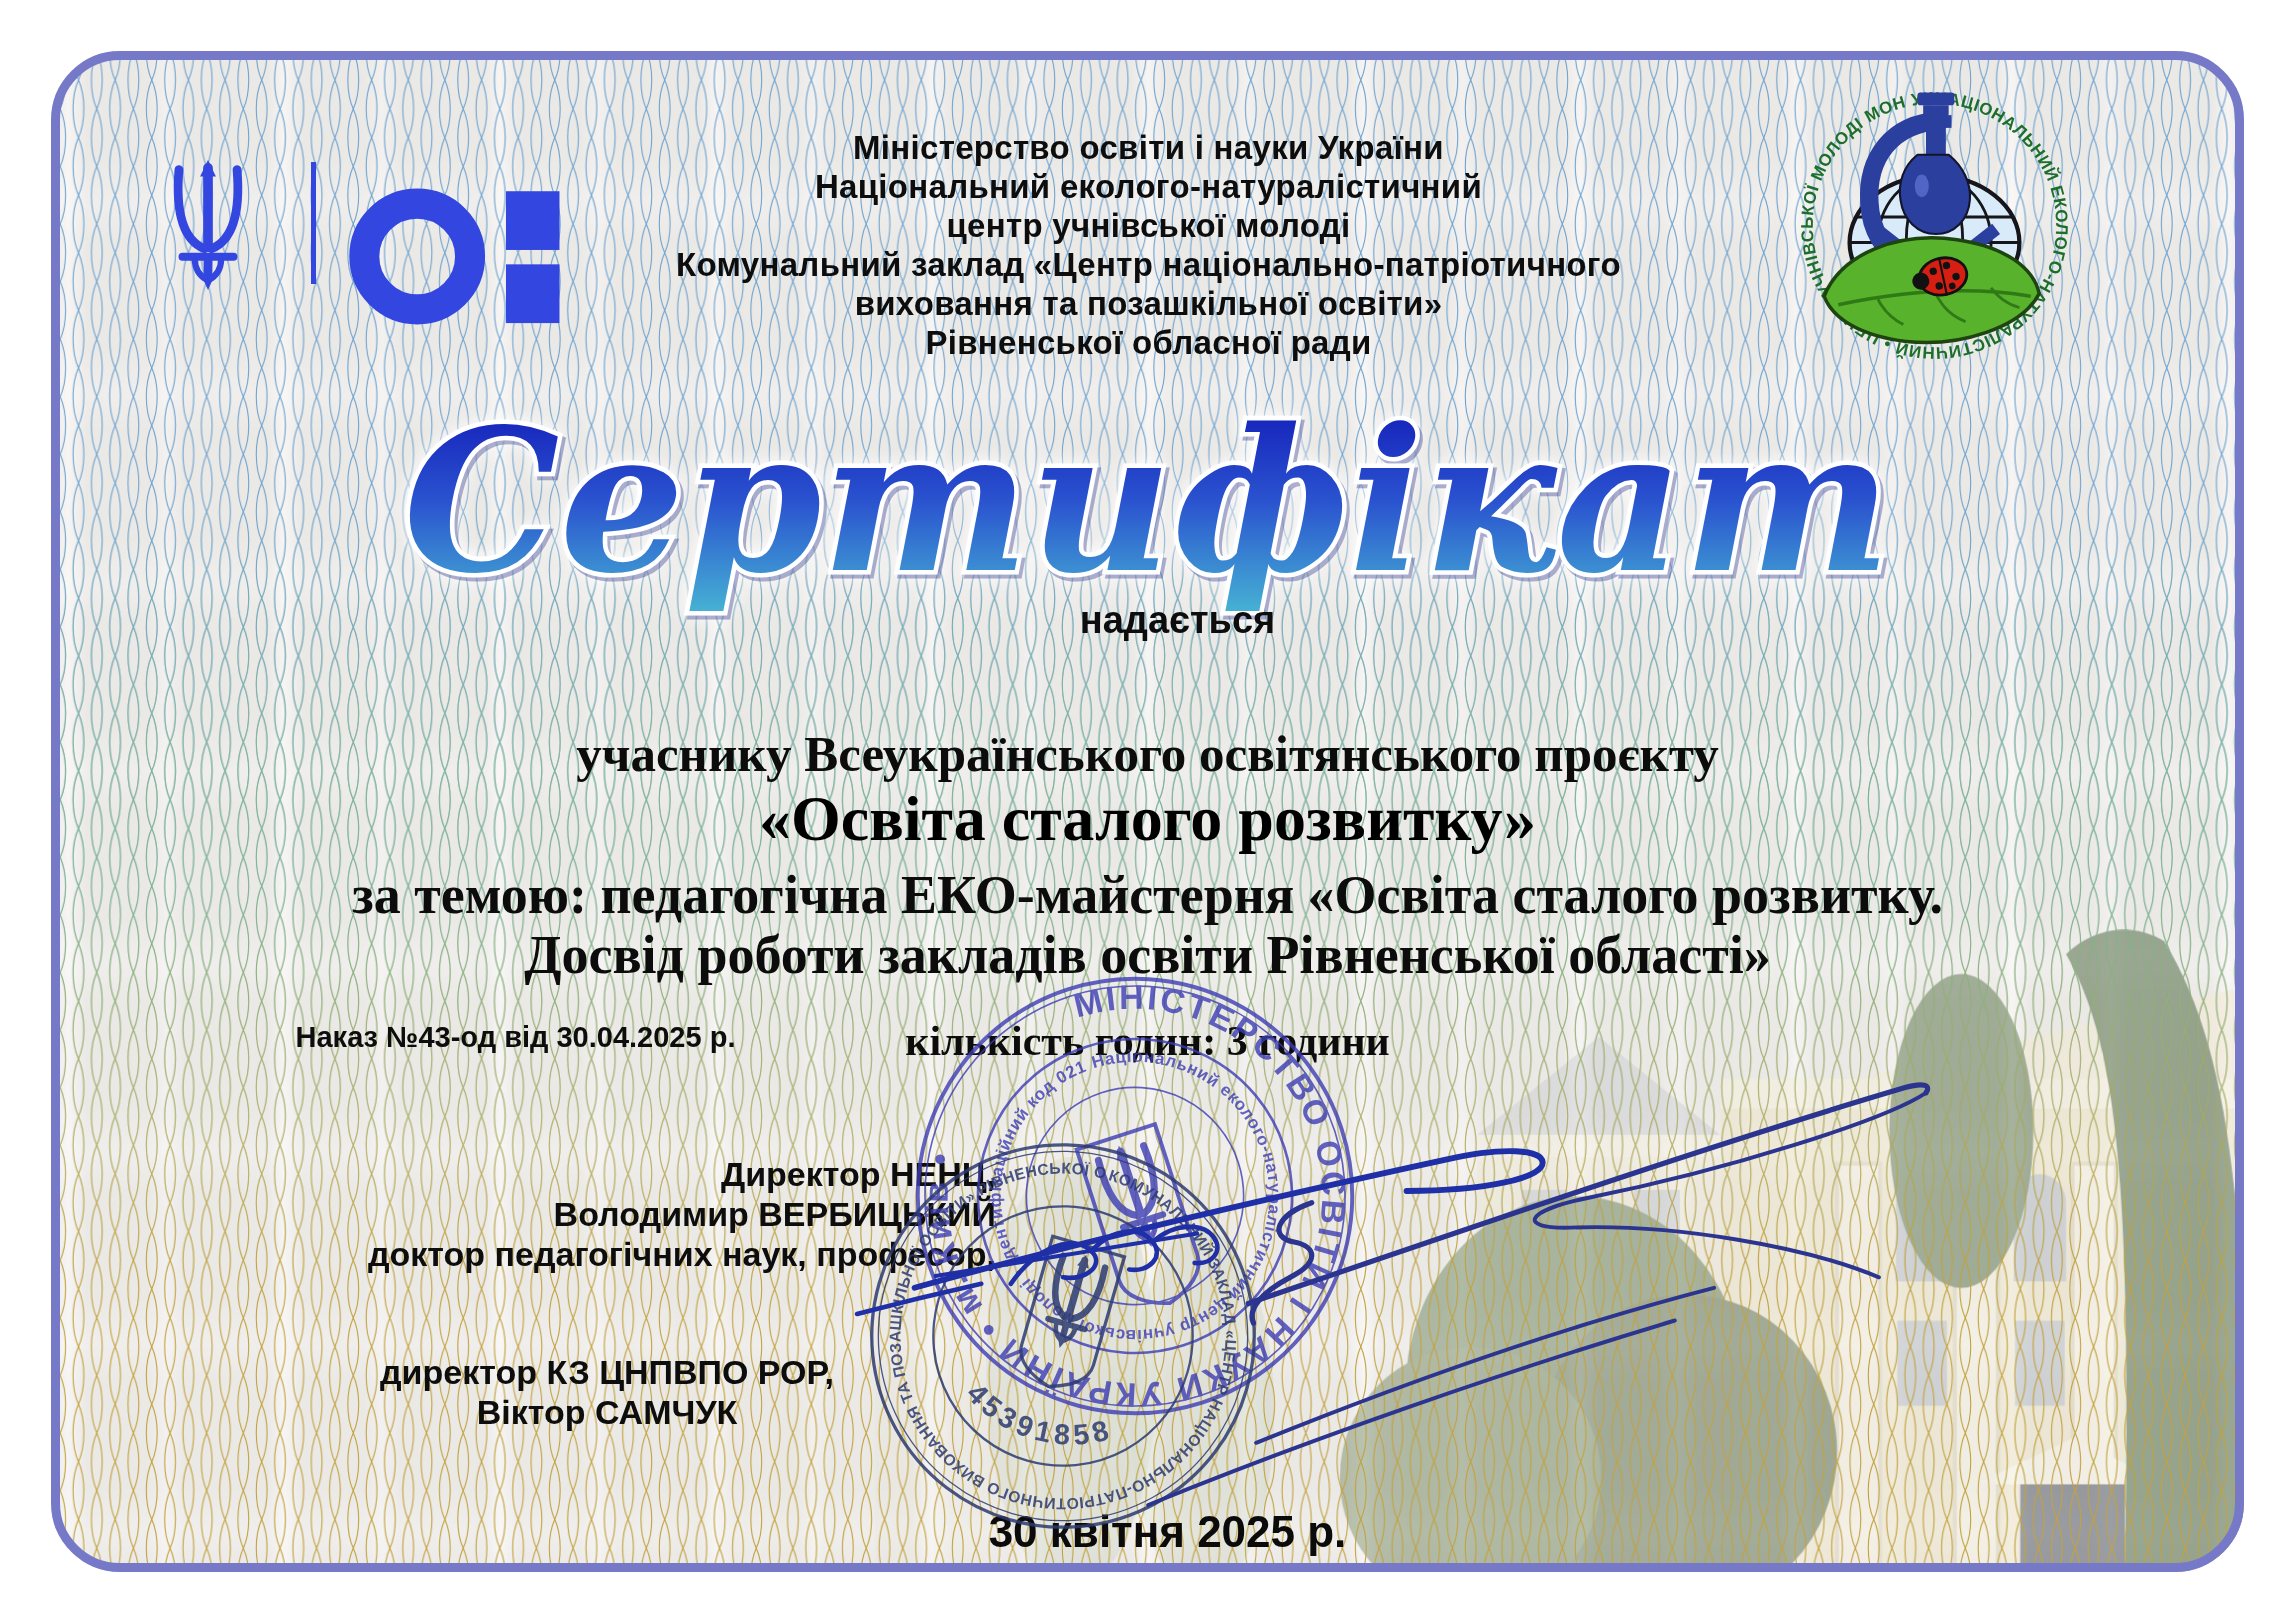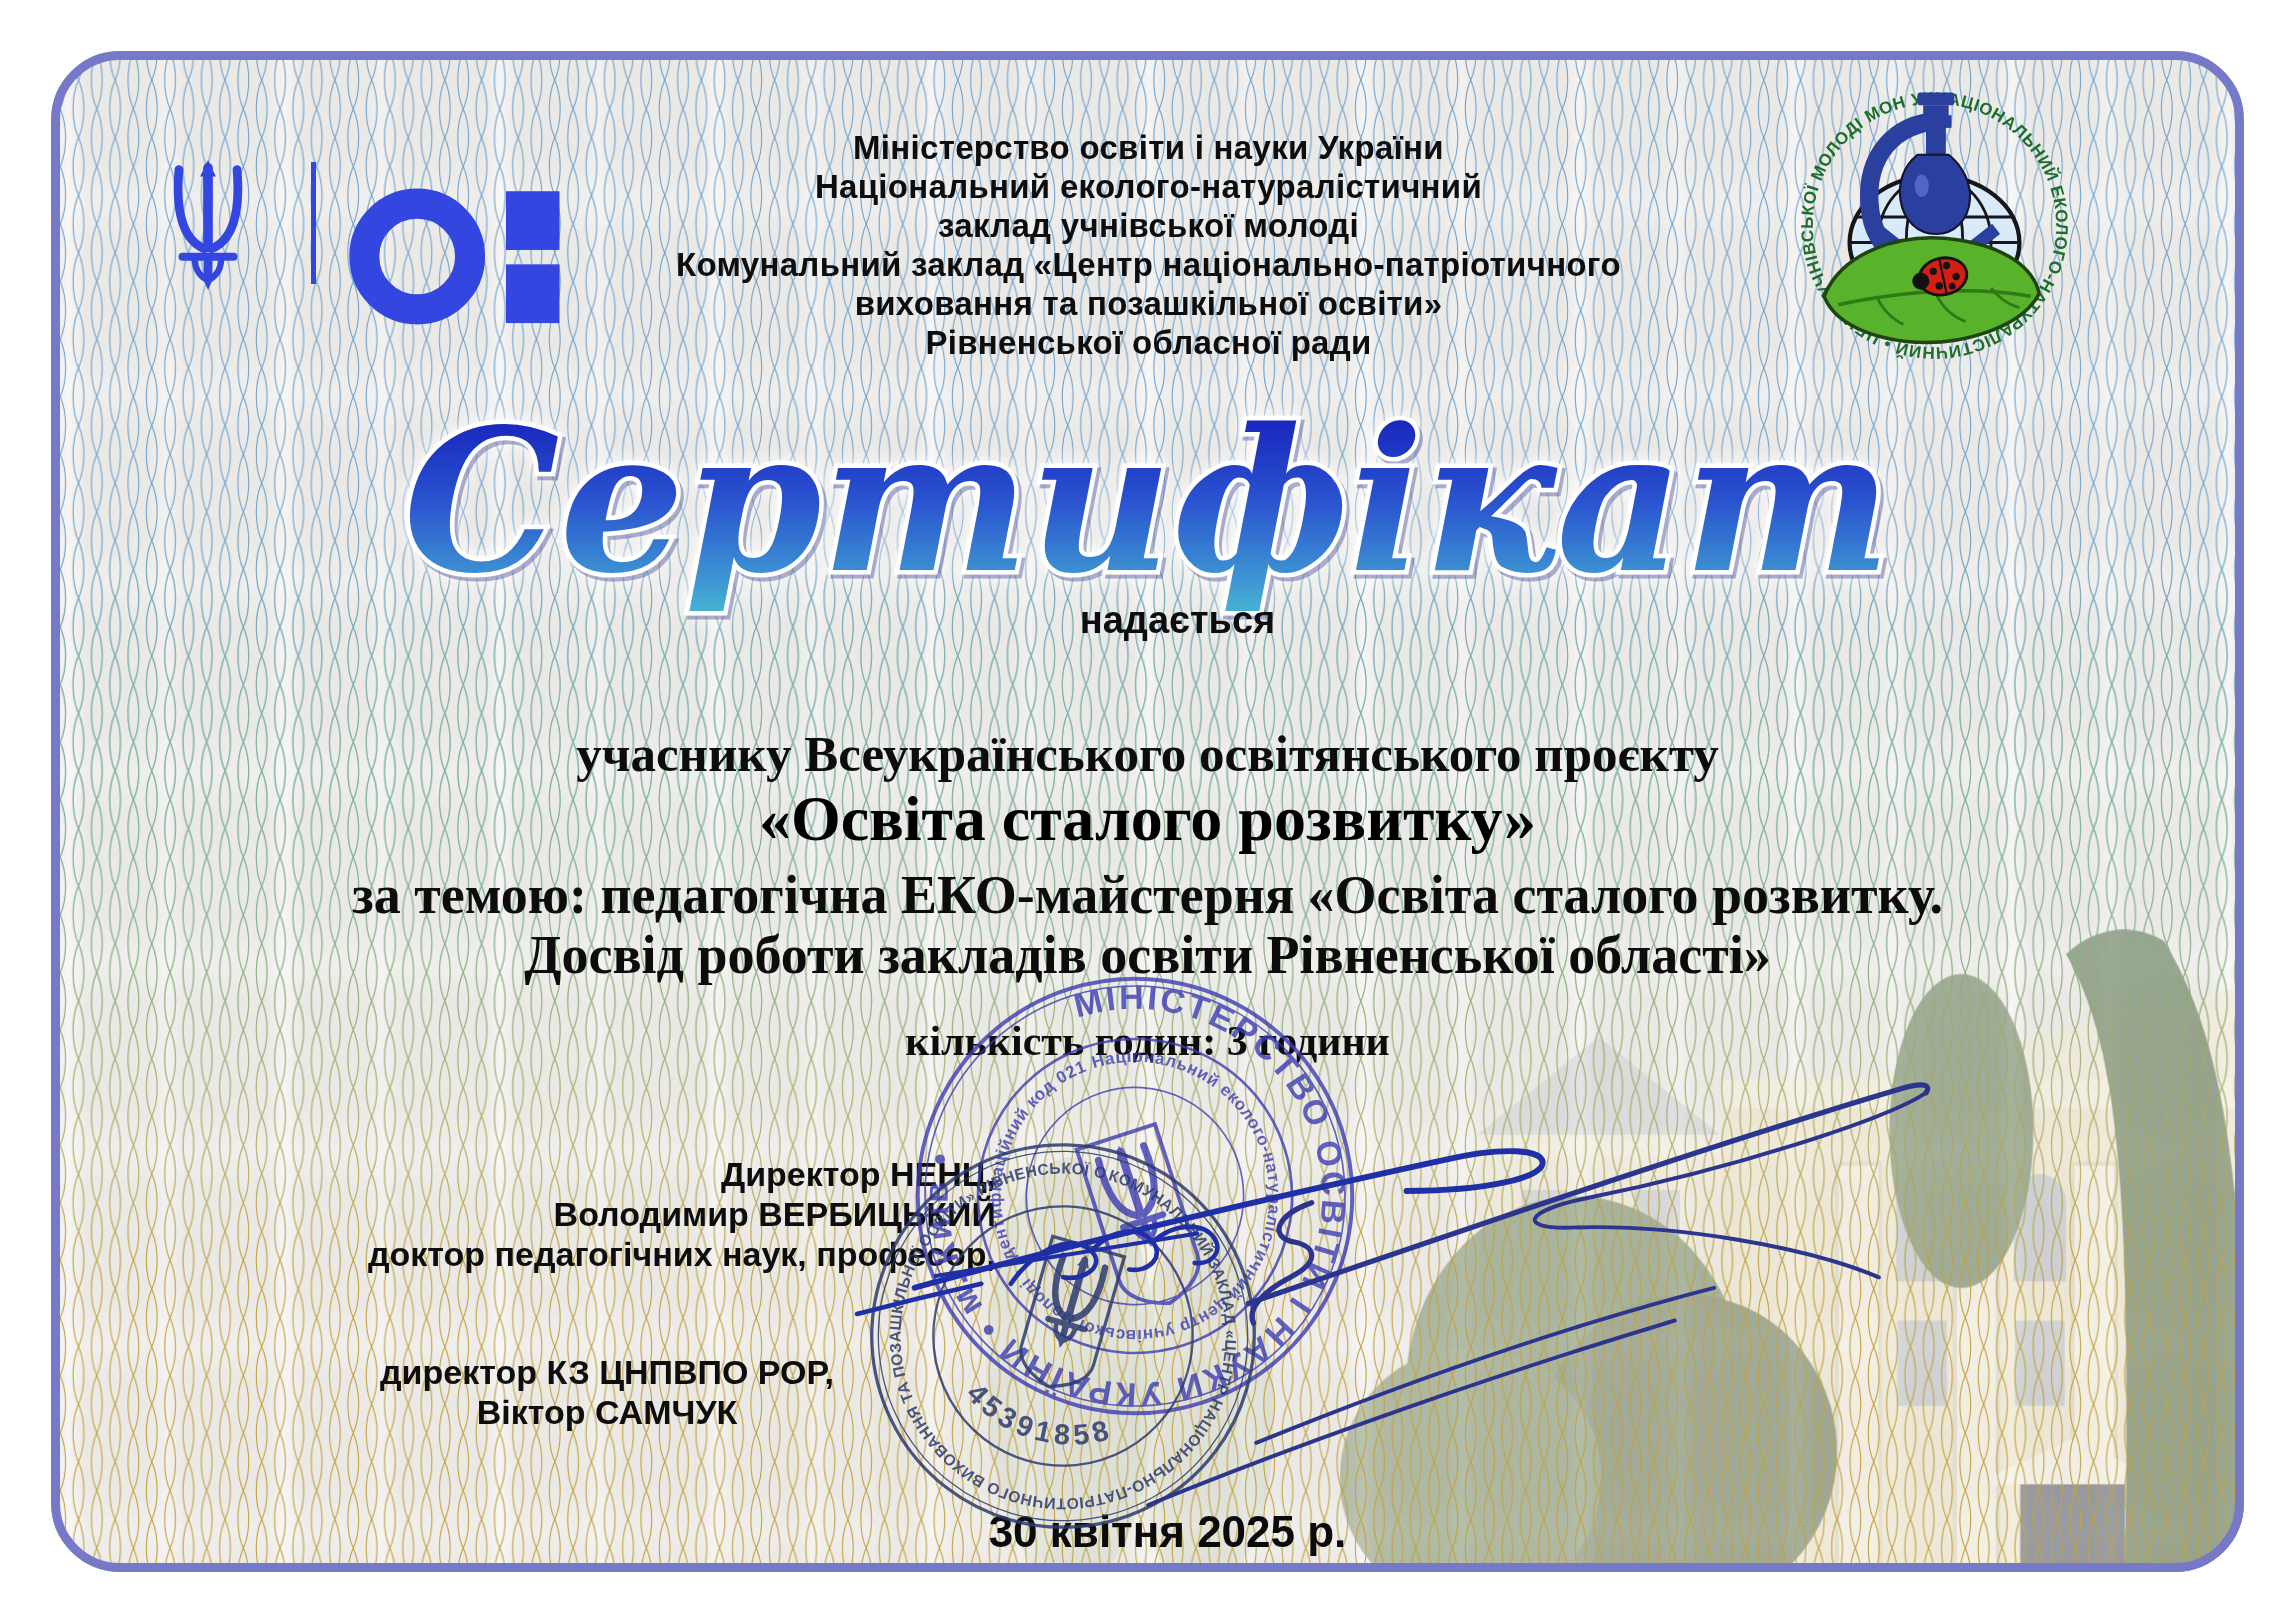--- a/index.html
+++ b/index.html
@@ -229,21 +229,21 @@
           <circle cx="9" cy="2" r="2.6" fill="#111"></circle>
             <circle cx="-4" cy="6" r="2.6" fill="#111"></circle>
           <circle cx="5" cy="8" r="2.4" fill="#111"></circle>
         </g>
       </g>
     </svg>
 
     <div class="abs hdr">
       <div>Міністерство освіти і науки України</div>
       <div>Національний еколого-натуралістичний</div>
-      <div>заклад учнівської молоді</div>
+      <div>центр учнівської молоді</div>
       <div>Комунальний заклад «Центр національно-патріотичного</div>
       <div>виховання та позашкільної освіти»</div>
       <div>Рівненської обласної ради</div>
     </div>
 
     <svg class="abs title-svg" width="2193" height="308" viewBox="0 0 3352 470">
       <defs>
         <linearGradient id="titleGrad" x1="0" y1="0" x2="0" y2="1">
           <stop offset="0" stop-color="#1015b5"></stop>
           <stop offset="0.5" stop-color="#2a53cf"></stop>
@@ -253,20 +253,21 @@
       <text x="1676" y="345" text-anchor="middle" font-family="DejaVu Serif, serif" font-style="italic" font-weight="bold" font-size="300" fill="url(#titleGrad)" stroke="#ffffff" stroke-width="14" paint-order="stroke">Сертифікат</text>
     </svg>
 
     <div class="abs nadayetsya">надається</div>
 
     <div class="abs serifline" style="top:658px;font-size:51px">учаснику Всеукраїнського освітянського проєкту</div>
     <div class="abs serifline" style="top:715px;font-size:64px;color:#000000">«Освіта сталого розвитку»</div>
     <div class="abs serifline" style="top:797px;font-size:54px">за темою: педагогічна ЕКО-майстерня «Освіта сталого розвитку.</div>
     <div class="abs serifline" style="top:857px;font-size:54px">Досвід роботи закладів освіти Рівненської області»</div>
     <div class="abs serifline" style="top:950px;font-size:42px">кількість годин: 3 години</div>
+    <div class="abs order">Наказ №43-од від 30.04.2025 р.</div>
 
     <div class="abs sig1">
       <div>Директор НЕНЦ,</div>
       <div>Володимир ВЕРБИЦЬКИЙ</div>
       <div>доктор педагогічних наук, професор,</div>
     </div>
     <div class="abs sig2">
       <div>директор КЗ ЦНПВПО РОР,</div>
       <div>Віктор САМЧУК</div>
     </div>

